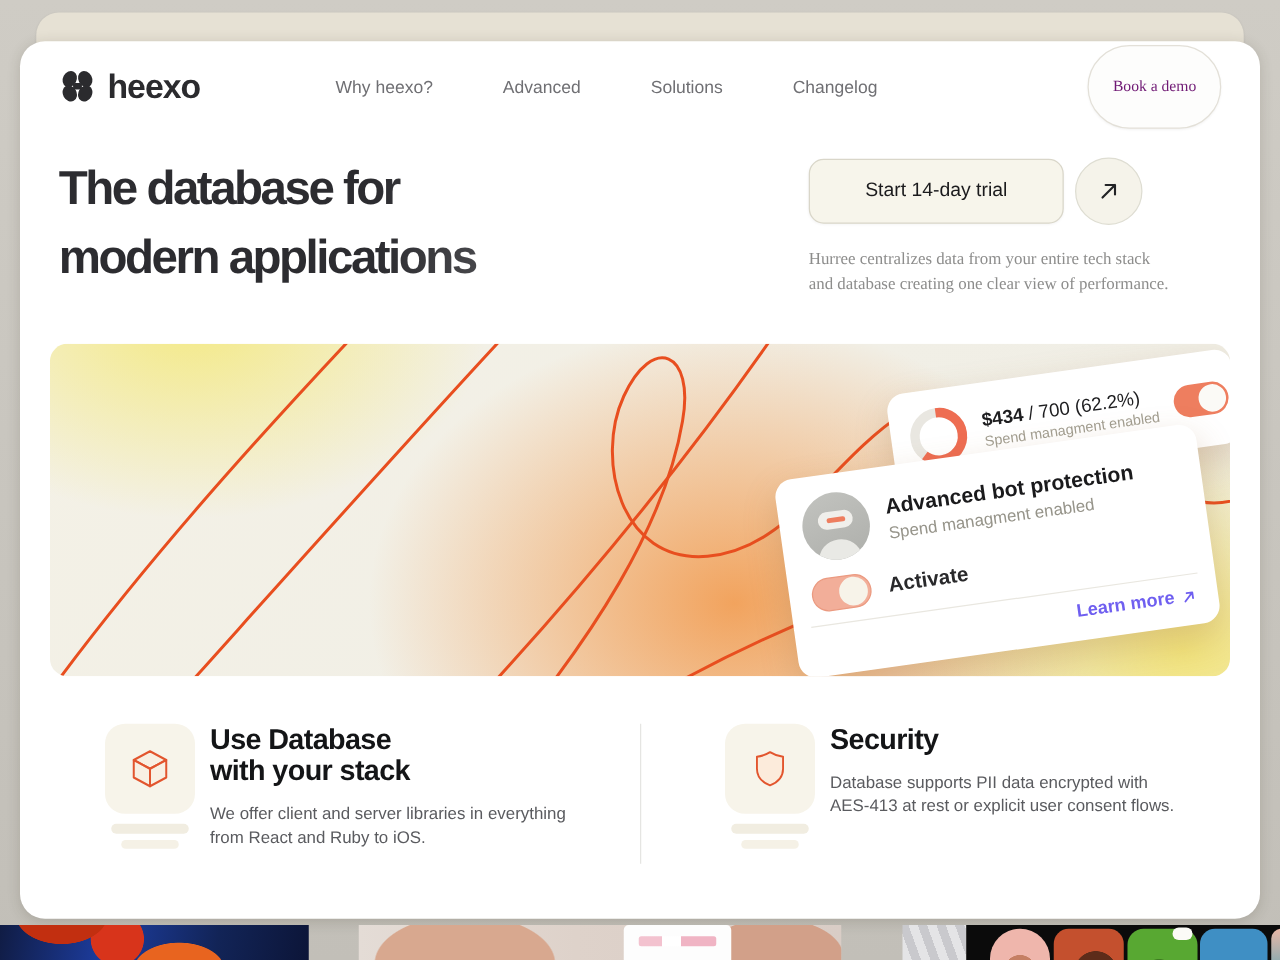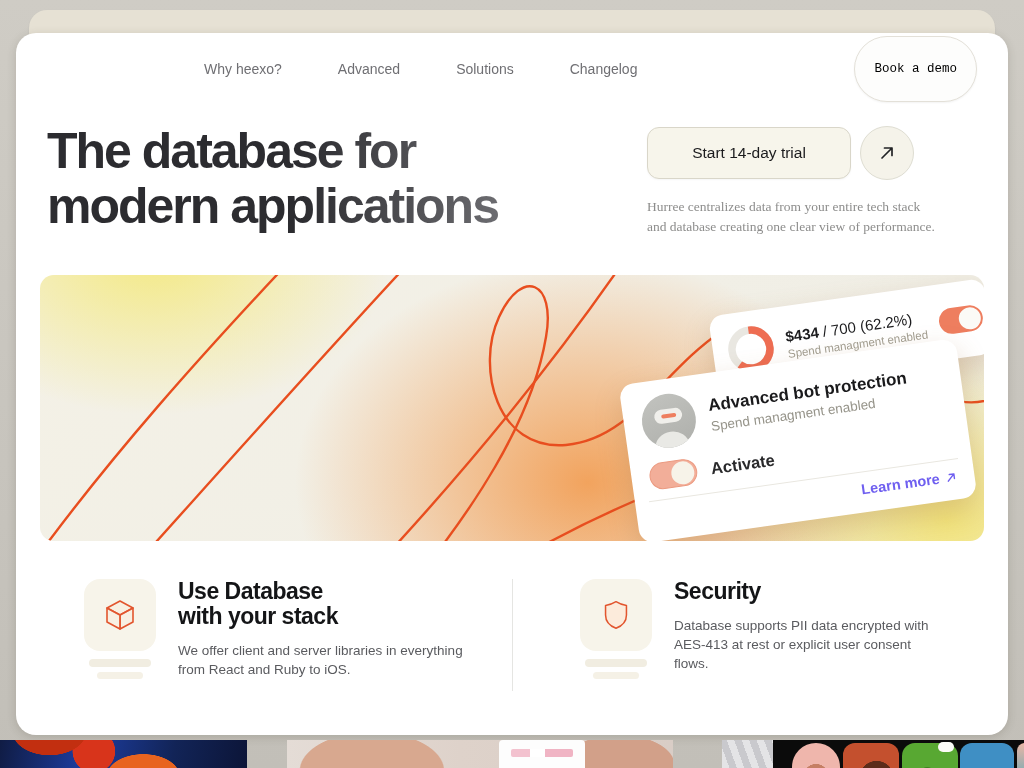--- a/index.html
+++ b/index.html
@@ -23,27 +23,27 @@
     padding:0 31px; overflow:hidden;
   }
   
   .header{ display:flex; align-items:center; margin-top:14px; height:44px; }
   .logo{ display:flex; align-items:center; gap:9px; }
   .logo-text{ font-size:27px; font-weight:700; color:#2b2b2e; letter-spacing:-0.8px; }
   .nav{ display:flex; gap:56px; margin:0 auto; padding-right:60px; }
   .nav a{ font-size:14px; color:#6f6f73; text-decoration:none; }
   .book-demo{
     background:#fdfdfc; border:1px solid #e3e0d8; border-radius:999px;
-    padding:25px 19px; font-size:12.5px; color:#000000; font-family:Liberation Mono, monospace;
+    padding:25px 19px; font-size:12.5px; color:#701a75; font-family:Liberation Serif, serif;
     box-shadow:0 1px 2px rgba(0,0,0,.05); cursor:pointer;
   }
   
   .hero{ display:flex; margin-top:33px; }
   .hero h1{
-    font-size:50px; line-height:55px; font-weight:700; letter-spacing:-2px;
+    font-size:38px; line-height:55px; font-weight:700; letter-spacing:-2px;
     background:linear-gradient(90deg,#2c2c30 0%,#2c2c30 42%,#5a5a5e 66%,#9c9ca1 100%);
     -webkit-background-clip:text; background-clip:text; color:transparent;
     flex:1;
   }
   .hero-right{ width:303px; margin-right:27px; margin-top:2px; }
   .cta-row{ display:flex; gap:9px; align-items:center; }
   .trial-btn{
     width:204px; height:52px; background:#f7f5eb; border:1px solid #d9d6c9;
     border-radius:12px; font-size:15.5px; font-weight:500; color:#1b1b1d;
     font-family:inherit; cursor:pointer; box-shadow:0 1px 2px rgba(0,0,0,.04);
@@ -95,21 +95,21 @@
   .bot-row{ display:flex; align-items:center; gap:14px; margin-top:13px; }
   .tg-activate{ width:48px; height:27px; background:#f2ae99; border:1px solid #eb9a80; }
   .tg-activate .knob{ width:23px; height:23px; right:2px; top:1px; background:#f7f3e9; }
   .activate-label{ font-size:16.5px; font-weight:700; color:#29292b; }
   .bot-divider{ height:1px; background:#e9e7e0; margin:10px -4px 0 -4px; }
   .learn-row{ display:flex; justify-content:flex-end; align-items:center; gap:6px; margin-top:9px; }
   .learn-label{ font-size:14.5px; font-weight:700; color:#6f5ff0; }
   
   .features{ display:flex; margin-top:38px; padding:0 37px; position:relative; }
   .features::after{ content:""; position:absolute; left:50%; top:0; height:112px; width:1px; background:#e5e5e2; }
-  .feature{ display:flex; gap:22px; width:50%; }
+  .feature{ display:flex; gap:12px; width:50%; }
   .feature.right{ padding-left:68px; }
   .icon-stack{ flex:none; width:72px; }
   .icon-tile{ width:72px; height:72px; border-radius:16px; background:#f7f4ea;
     display:flex; align-items:center; justify-content:center; }
   .ped1{ width:62px; height:8px; border-radius:5px; background:#f1ede1; margin:8px auto 0; }
   .ped2{ width:46px; height:7px; border-radius:5px; background:#f5f1e6; margin:5px auto 0; }
   .feat-title{ font-size:23px; line-height:25px; font-weight:800; color:#141517; letter-spacing:-0.5px; }
   .feat-title span{ display:block; }
   .feat-body{ margin-top:12px; font-size:13.5px; line-height:19px; color:#5a5b5f; max-width:300px; }
   
@@ -146,20 +146,32 @@
     background:linear-gradient(180deg,#e9b7a6,#4aa3b8); }
 </style>
 </head>
 <body>
 
 <div class="behind-card"></div>
 
 <div class="page">
 
   <div class="header">
+    <div class="logo">
+      <svg width="30" height="28" viewBox="0 0 34 30">
+        <g fill="#2b2b2e">
+          <ellipse cx="10" cy="8.5" rx="6.2" ry="7.6" transform="rotate(28 10 8.5)"></ellipse>
+          <ellipse cx="24" cy="8.5" rx="6.2" ry="7.6" transform="rotate(-28 24 8.5)"></ellipse>
+          <ellipse cx="10" cy="21.5" rx="6.2" ry="7.6" transform="rotate(-28 10 21.5)"></ellipse>
+          <ellipse cx="24" cy="21.5" rx="6.2" ry="7.6" transform="rotate(28 24 21.5)"></ellipse>
+          <rect x="13" y="12" width="8" height="6" rx="2"></rect>
+        </g>
+      </svg>
+      <span class="logo-text">heexo</span>
+    </div>
     <nav class="nav">
       <a href="#">Why heexo?</a>
       <a href="#">Advanced</a>
       <a href="#">Solutions</a>
       <a href="#">Changelog</a>
     </nav>
     <button class="book-demo">Book a demo</button>
   </div>
 
   <div class="hero">

